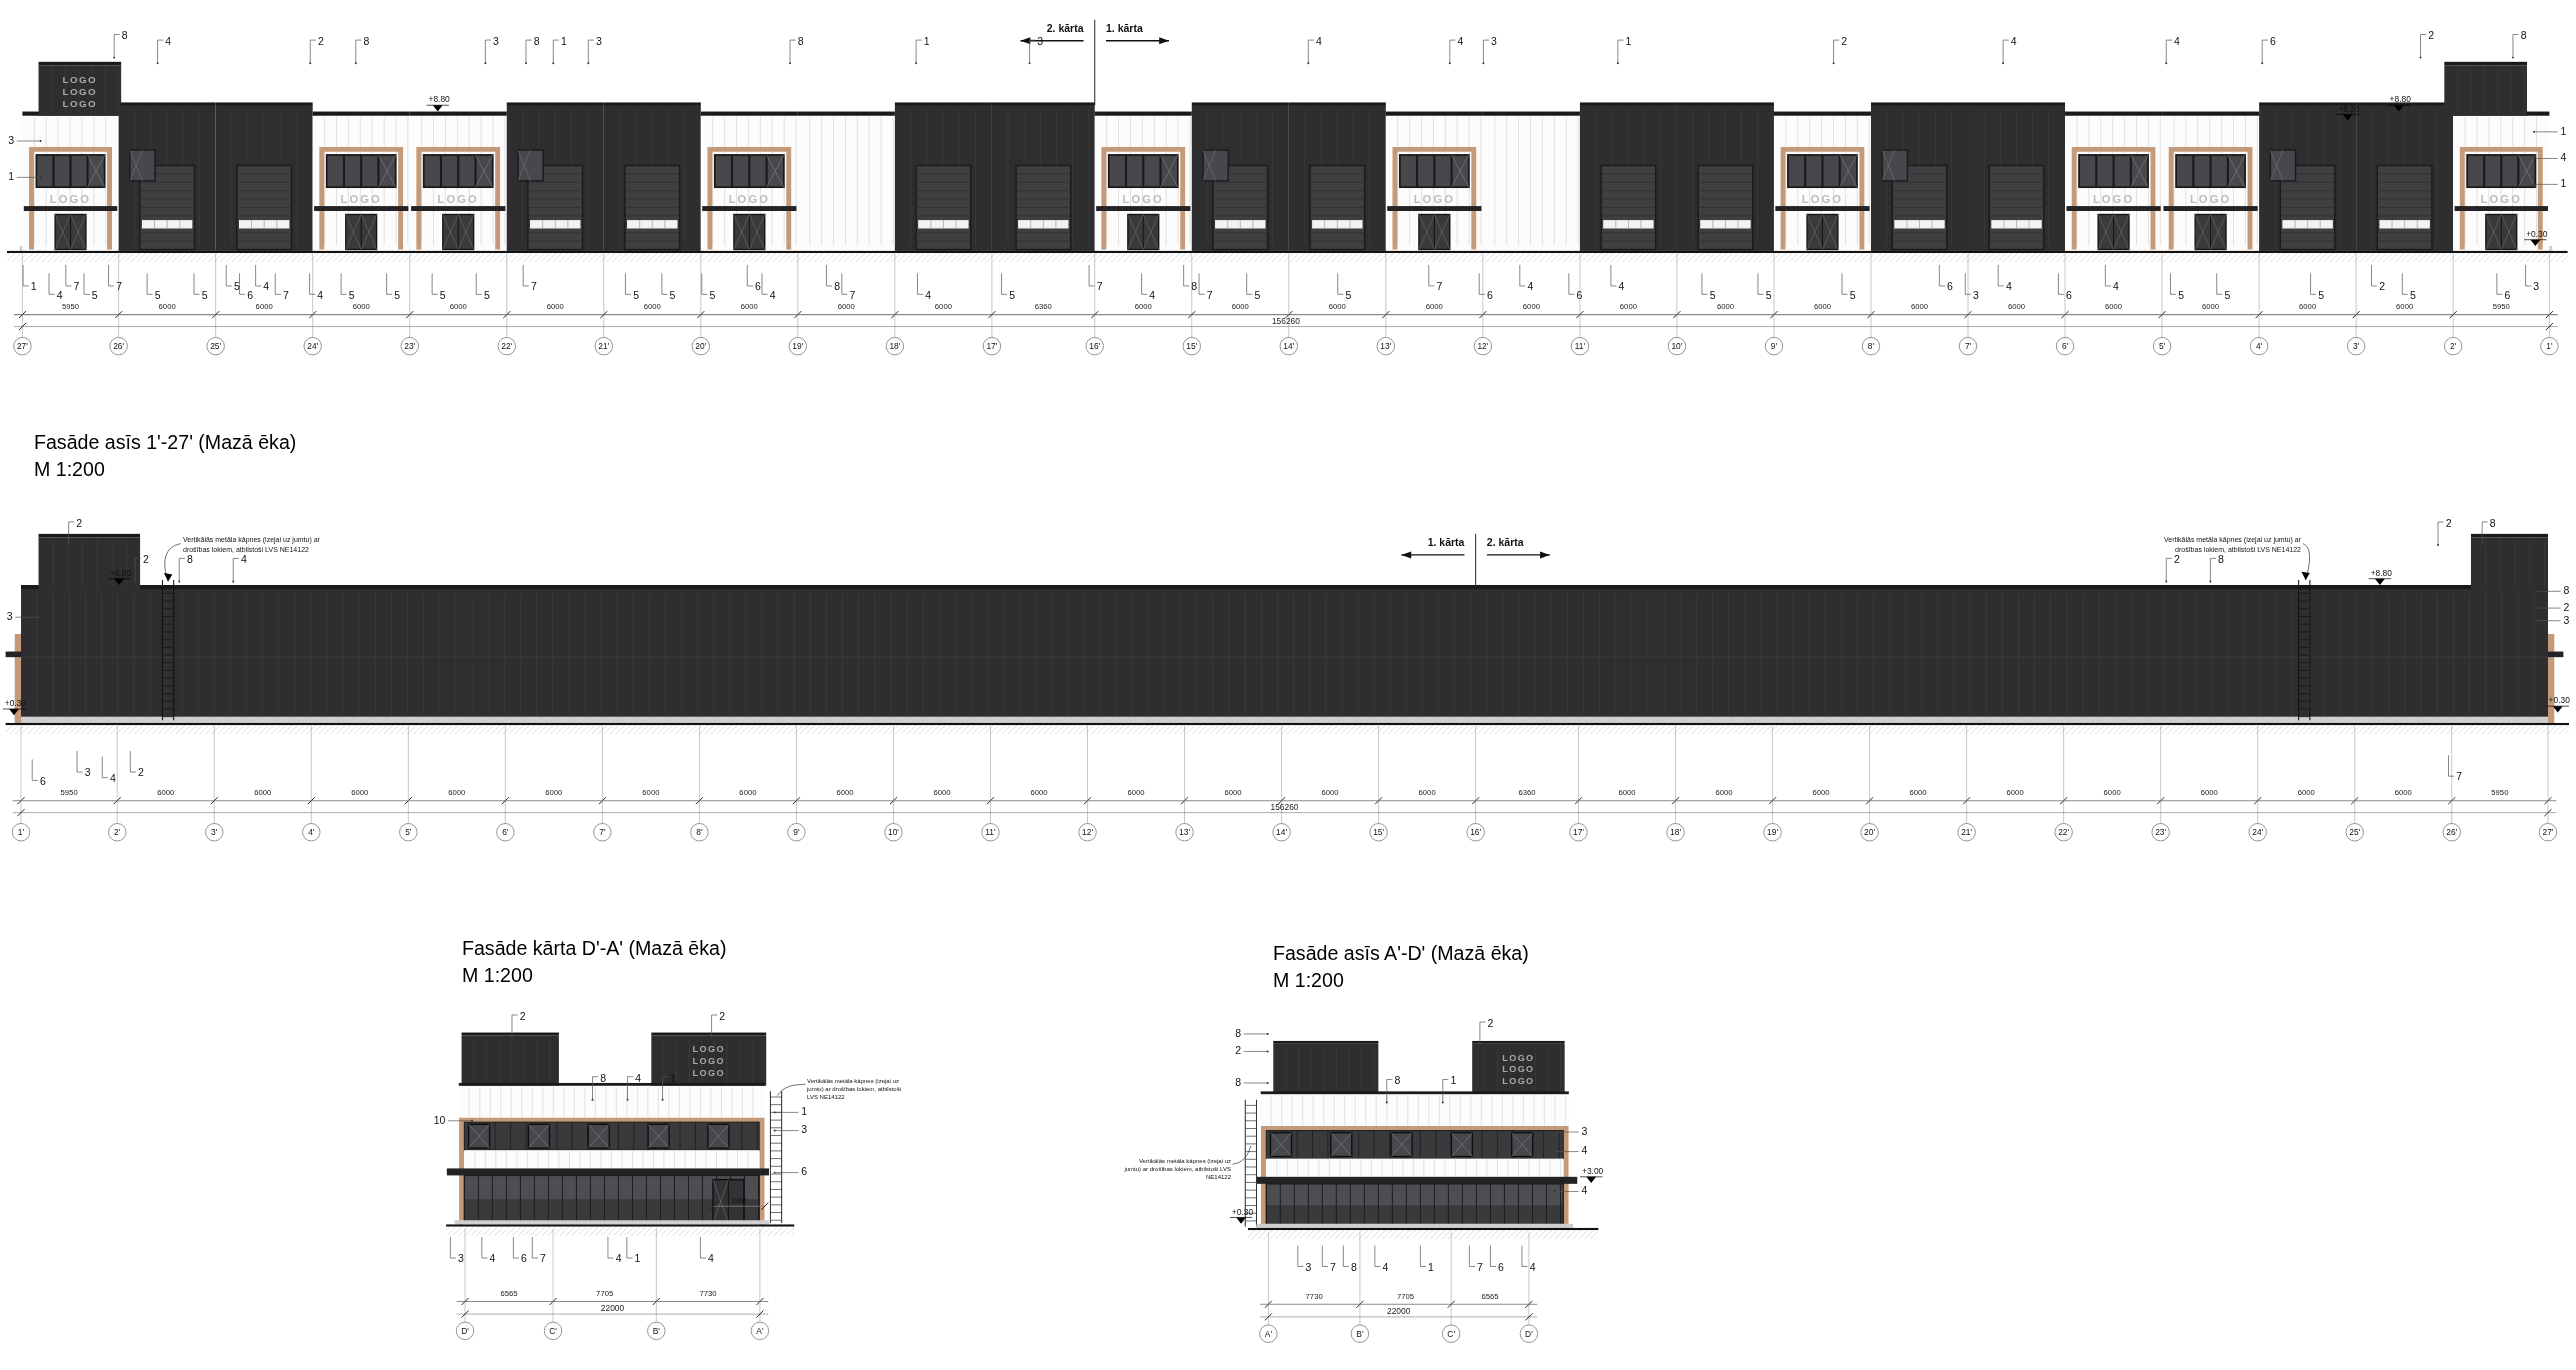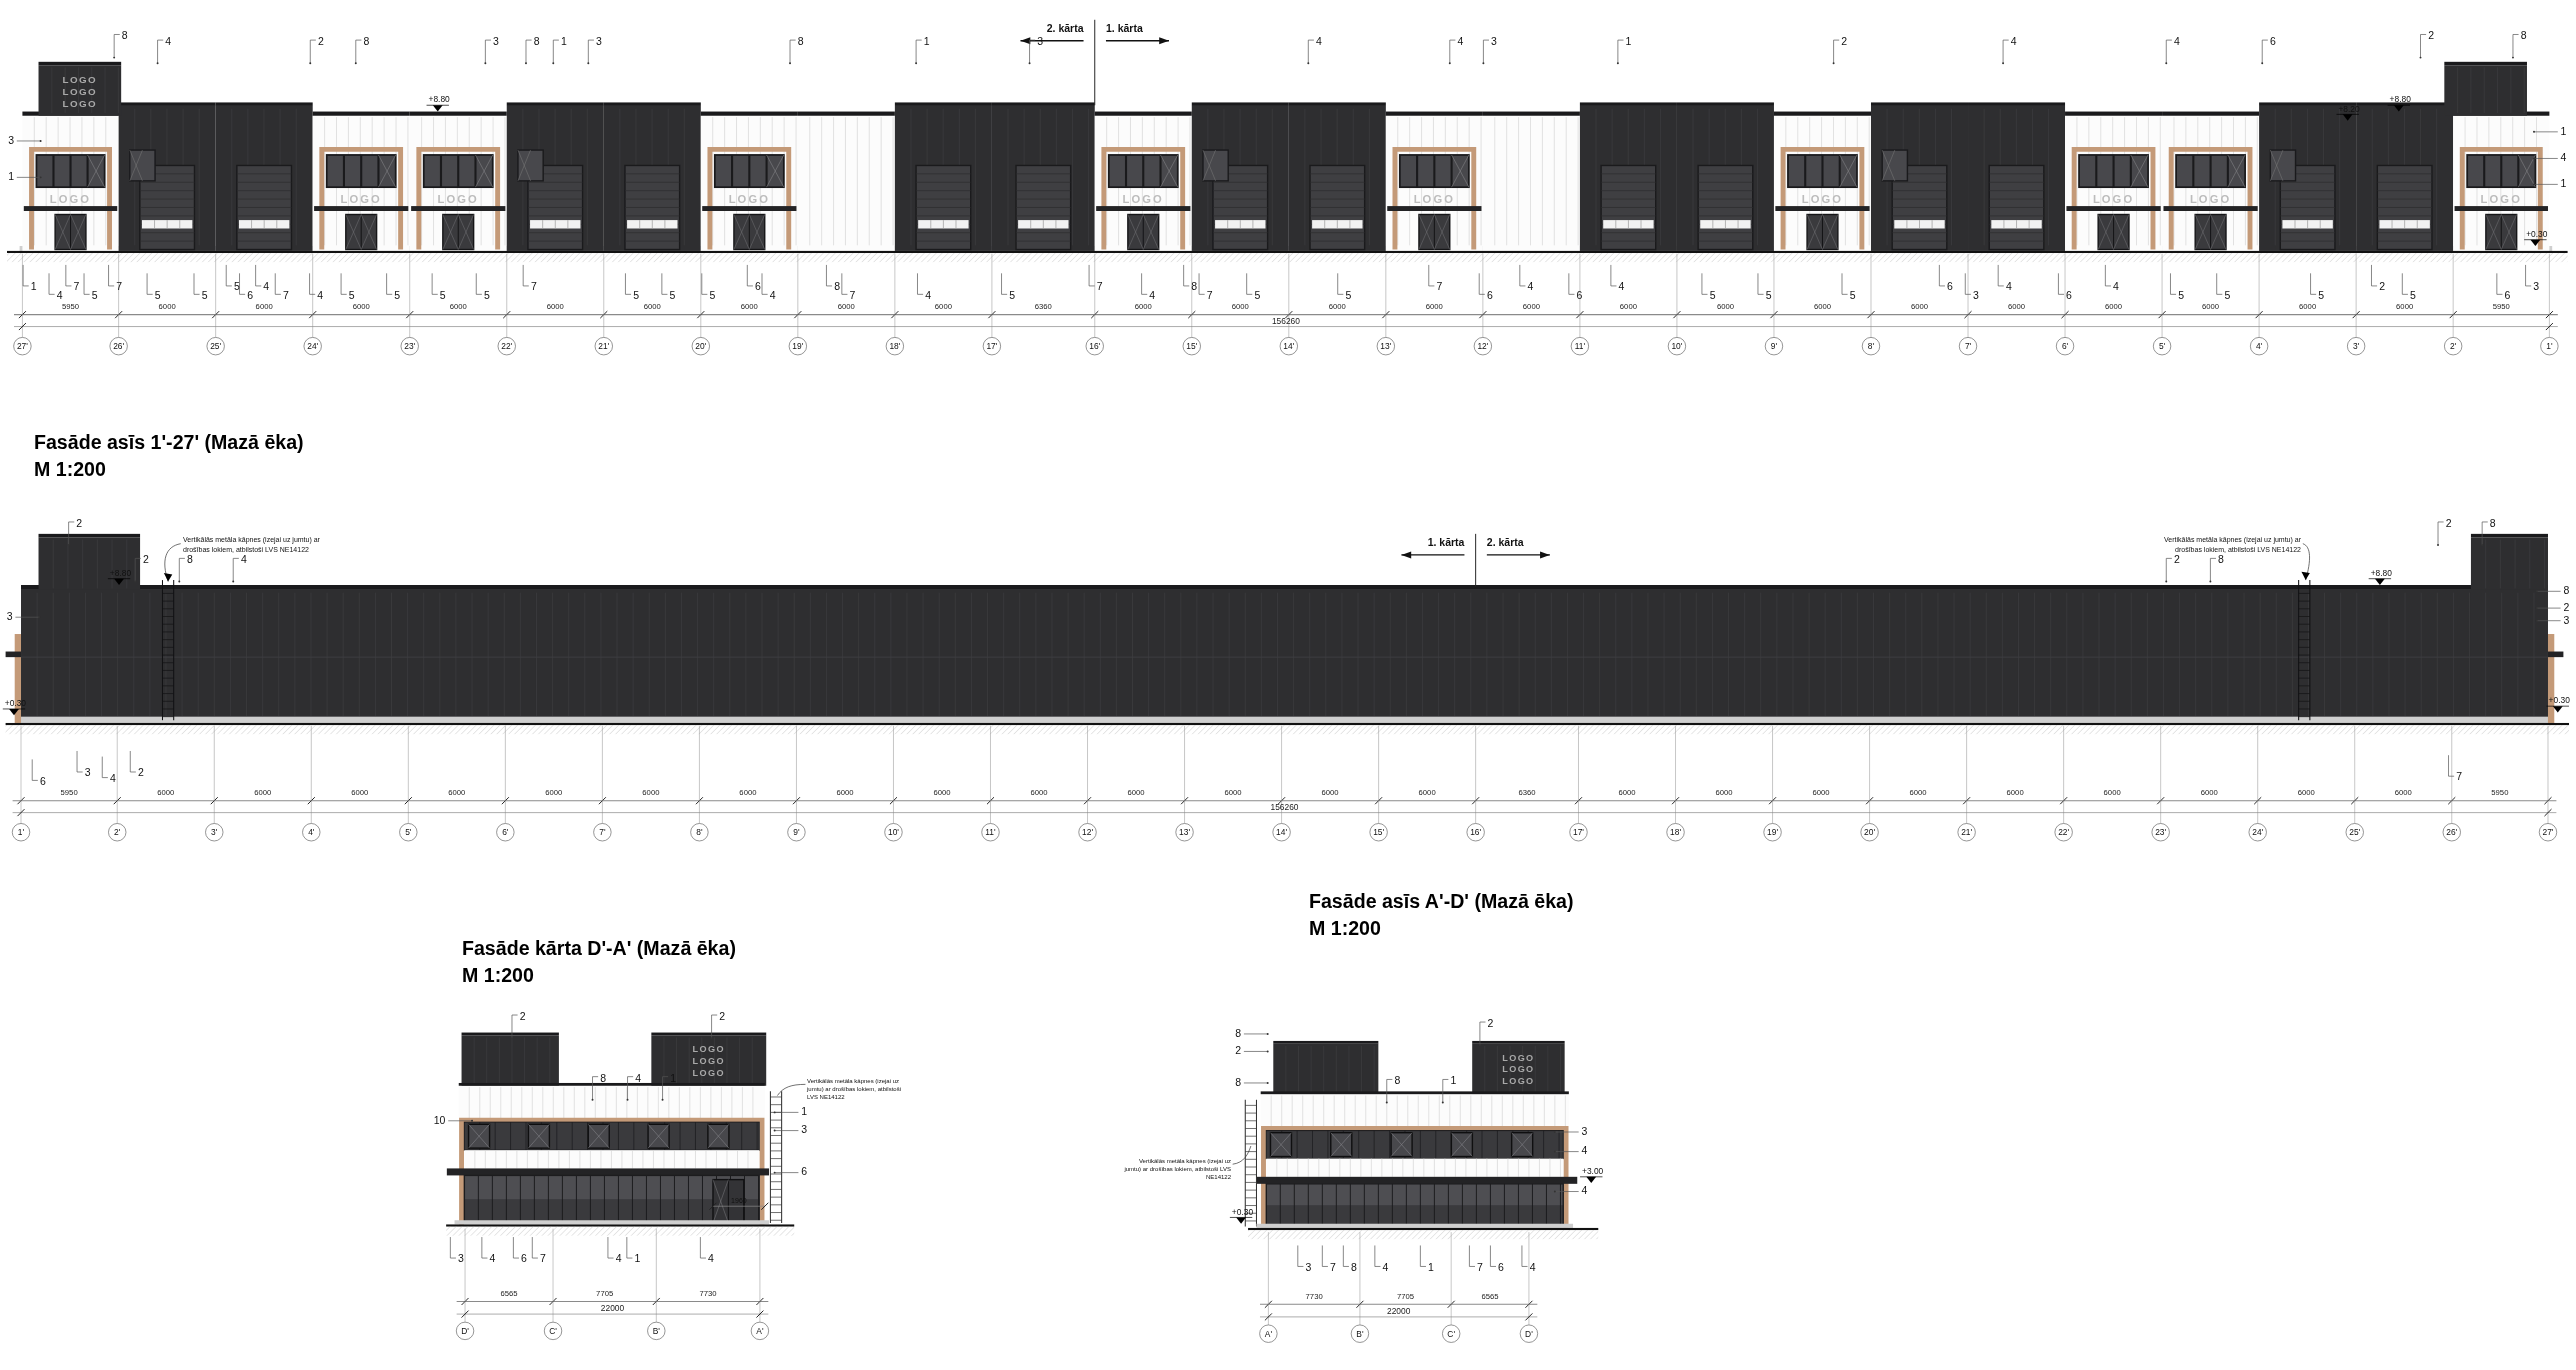--- a/index.html
+++ b/index.html
@@ -1,19 +1,19 @@
 <!DOCTYPE html>
 <html style="font-size:11.2px"><head>
 <meta charset="utf-8">
 <style>
   html,body{margin:0;padding:0;background:#fff;}
   .page{position:relative;width:2576px;height:1371px;background:#fff;overflow:hidden;
         font-family:"Liberation Sans",sans-serif;}
   #cad{position:absolute;left:0;top:0;}
-  .title{position:absolute;font-weight:bold;font-size:19.6px;line-height:27px;color:#000;white-space:pre-line;}
+  .title{position:absolute;font-weight:normal;font-size:19.6px;line-height:27px;color:#000;white-space:pre-line;}
   .note{position:absolute;font-size:7px;line-height:9.5px;color:#111;}
   .n-left{text-align:left;} .n-right{text-align:right;}
 </style>
 </head>
 <body>
 
 <div class="page">
   <svg id="cad" width="2576" height="1371" viewBox="0 0 3678 1957">
       <defs>
         <pattern id="hatch" width="6" height="6" patternUnits="userSpaceOnUse" patternTransform="rotate(45)">
@@ -2415,20 +2415,20 @@
           <line x1="2256" y1="1680" x2="2288" y2="1680" stroke="#000" stroke-width="1"></line>
           <text x="2274" y="1676" font-size="12" fill="#111111" font-family="Liberation Sans, sans-serif" text-anchor="middle">+3.00</text>
         </g>
       </g>
     </svg>
 
   <div class="title" style="left:34px;top:429px;"><span>Fasāde asīs 1'-27' (Mazā ēka)</span><br><span>M 1:200</span></div>
 
   <div class="title" style="left:462px;top:935px;"><span>Fasāde kārta D'-A' (Mazā ēka)</span><br><span>M 1:200</span></div>
 
-  <div class="title" style="left:1273px;top:888px;margin-left:36px;"><span>Fasāde asīs A'-D' (Mazā ēka)</span><br><span>M 1:200</span></div>
+  <div class="title" style="left:1273px;top:940px;"><span>Fasāde asīs A'-D' (Mazā ēka)</span><br><span>M 1:200</span></div>
 
   <div class="note n-left" style="left:183px;top:535px;width:158px;">Vertikālās metāla kāpnes (izejai uz jumtu) ar drošības lokiem, atbilstoši LVS NE14122</div>
   <div class="note n-right" style="left:2143px;top:535px;width:158px;">Vertikālās metāla kāpnes (izejai uz jumtu) ar drošības lokiem, atbilstoši LVS NE14122</div>
   <div class="note n-left" style="left:807px;top:1077px;width:105px;font-size:6px;line-height:8px;">Vertikālās metāla kāpnes (izejai uz jumtu) ar drošības lokiem, atbilstoši LVS NE14122</div>
   <div class="note n-right" style="left:1122px;top:1157px;width:109px;font-size:6px;line-height:8px;">Vertikālās metāla kāpnes (izejai uz jumtu) ar drošības lokiem, atbilstoši LVS NE14122</div>
 </div>
 
 
 </body></html>

